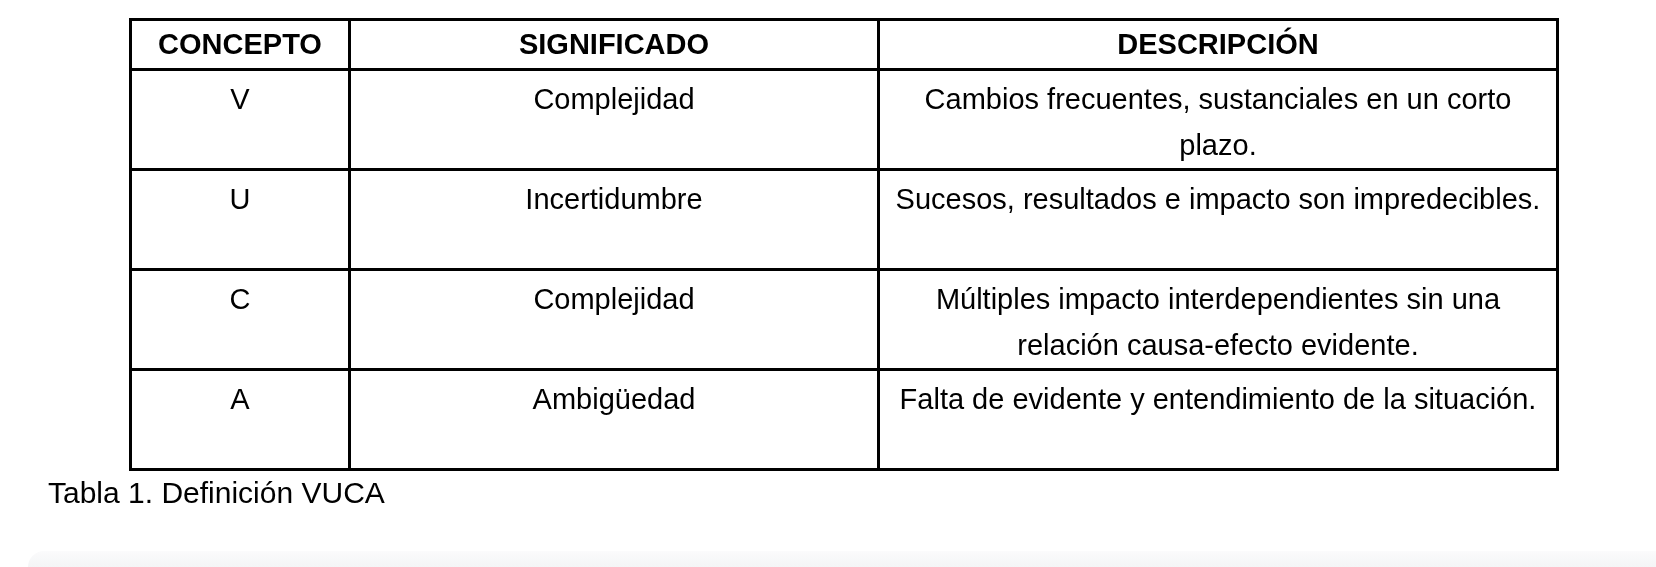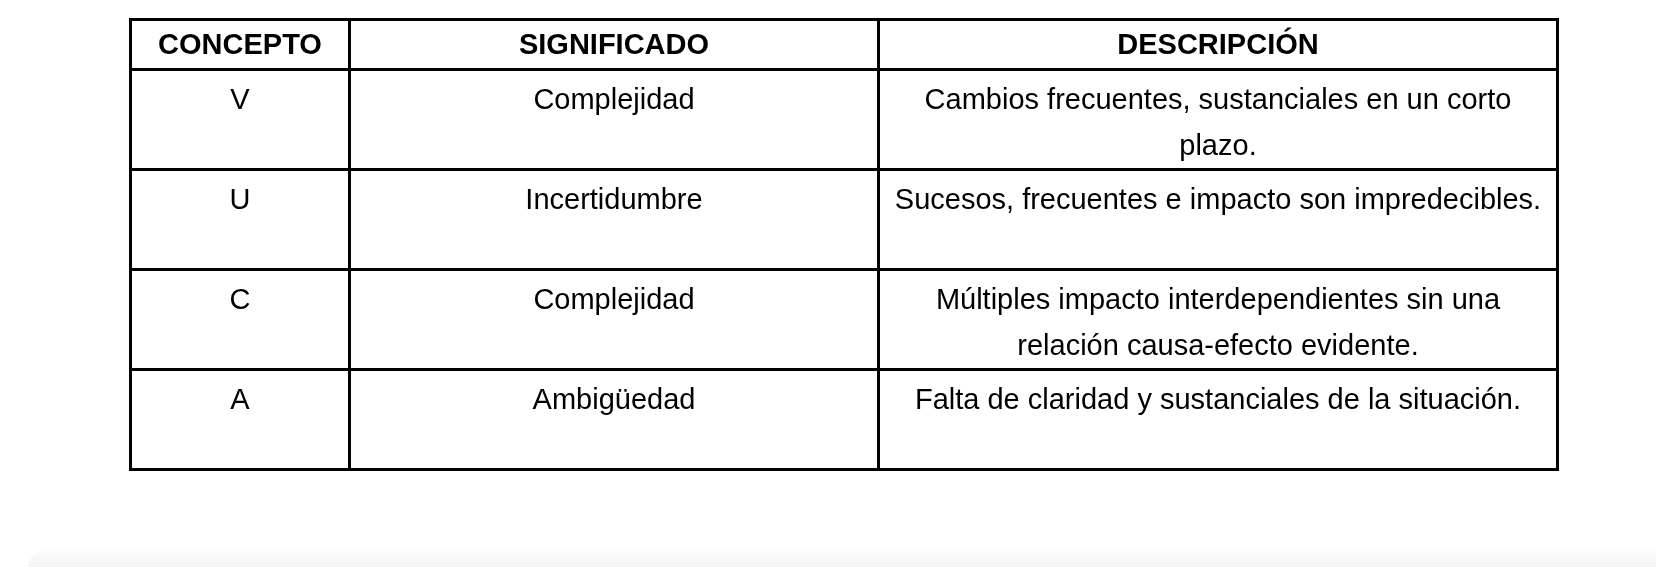--- a/index.html
+++ b/index.html
@@ -83,31 +83,32 @@
     </thead>
     <tbody>
       <tr>
         <td>V</td>
         <td>Complejidad</td>
         <td>Cambios frecuentes, sustanciales en un corto plazo.</td>
       </tr>
       <tr>
         <td>U</td>
         <td>Incertidumbre</td>
-        <td>Sucesos, frecuentes e impacto son impredecibles.</td>
+        <td>Sucesos, resultados e impacto son impredecibles.</td>
       </tr>
       <tr>
         <td>C</td>
         <td>Complejidad</td>
         <td>Múltiples impacto interdependientes sin una relación causa-efecto evidente.</td>
       </tr>
       <tr>
         <td>A</td>
         <td>Ambigüedad</td>
-        <td>Falta de claridad y sustanciales de la situación.</td>
+        <td>Falta de evidente y entendimiento de la situación.</td>
       </tr>
     </tbody>
   </table>
 
+  <div class="caption">Tabla 1. Definición VUCA</div>
 
   <div class="bottom-bar"></div>
 
 </div>
 
 </body></html>

